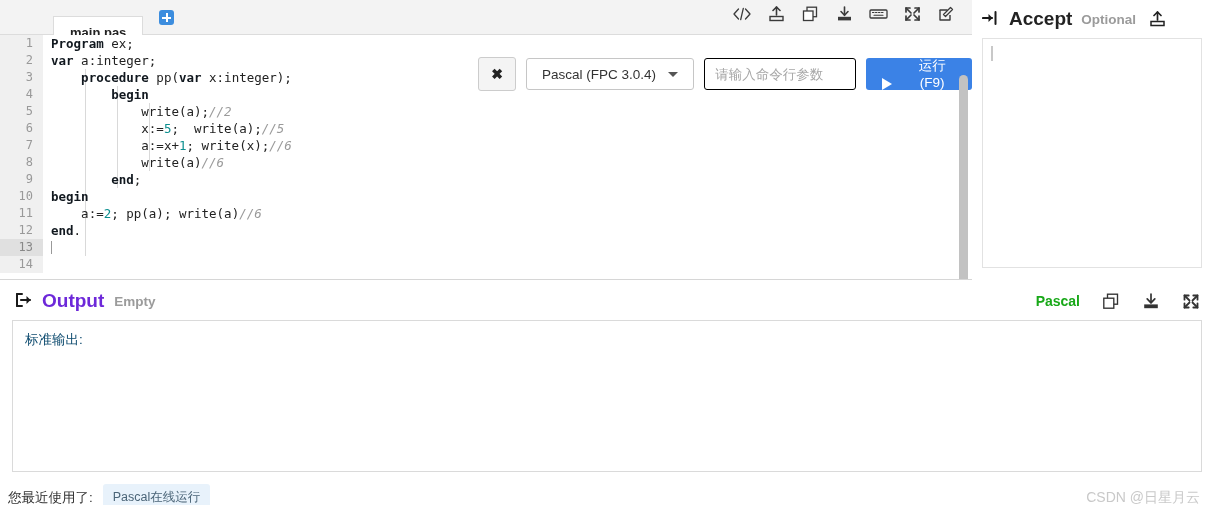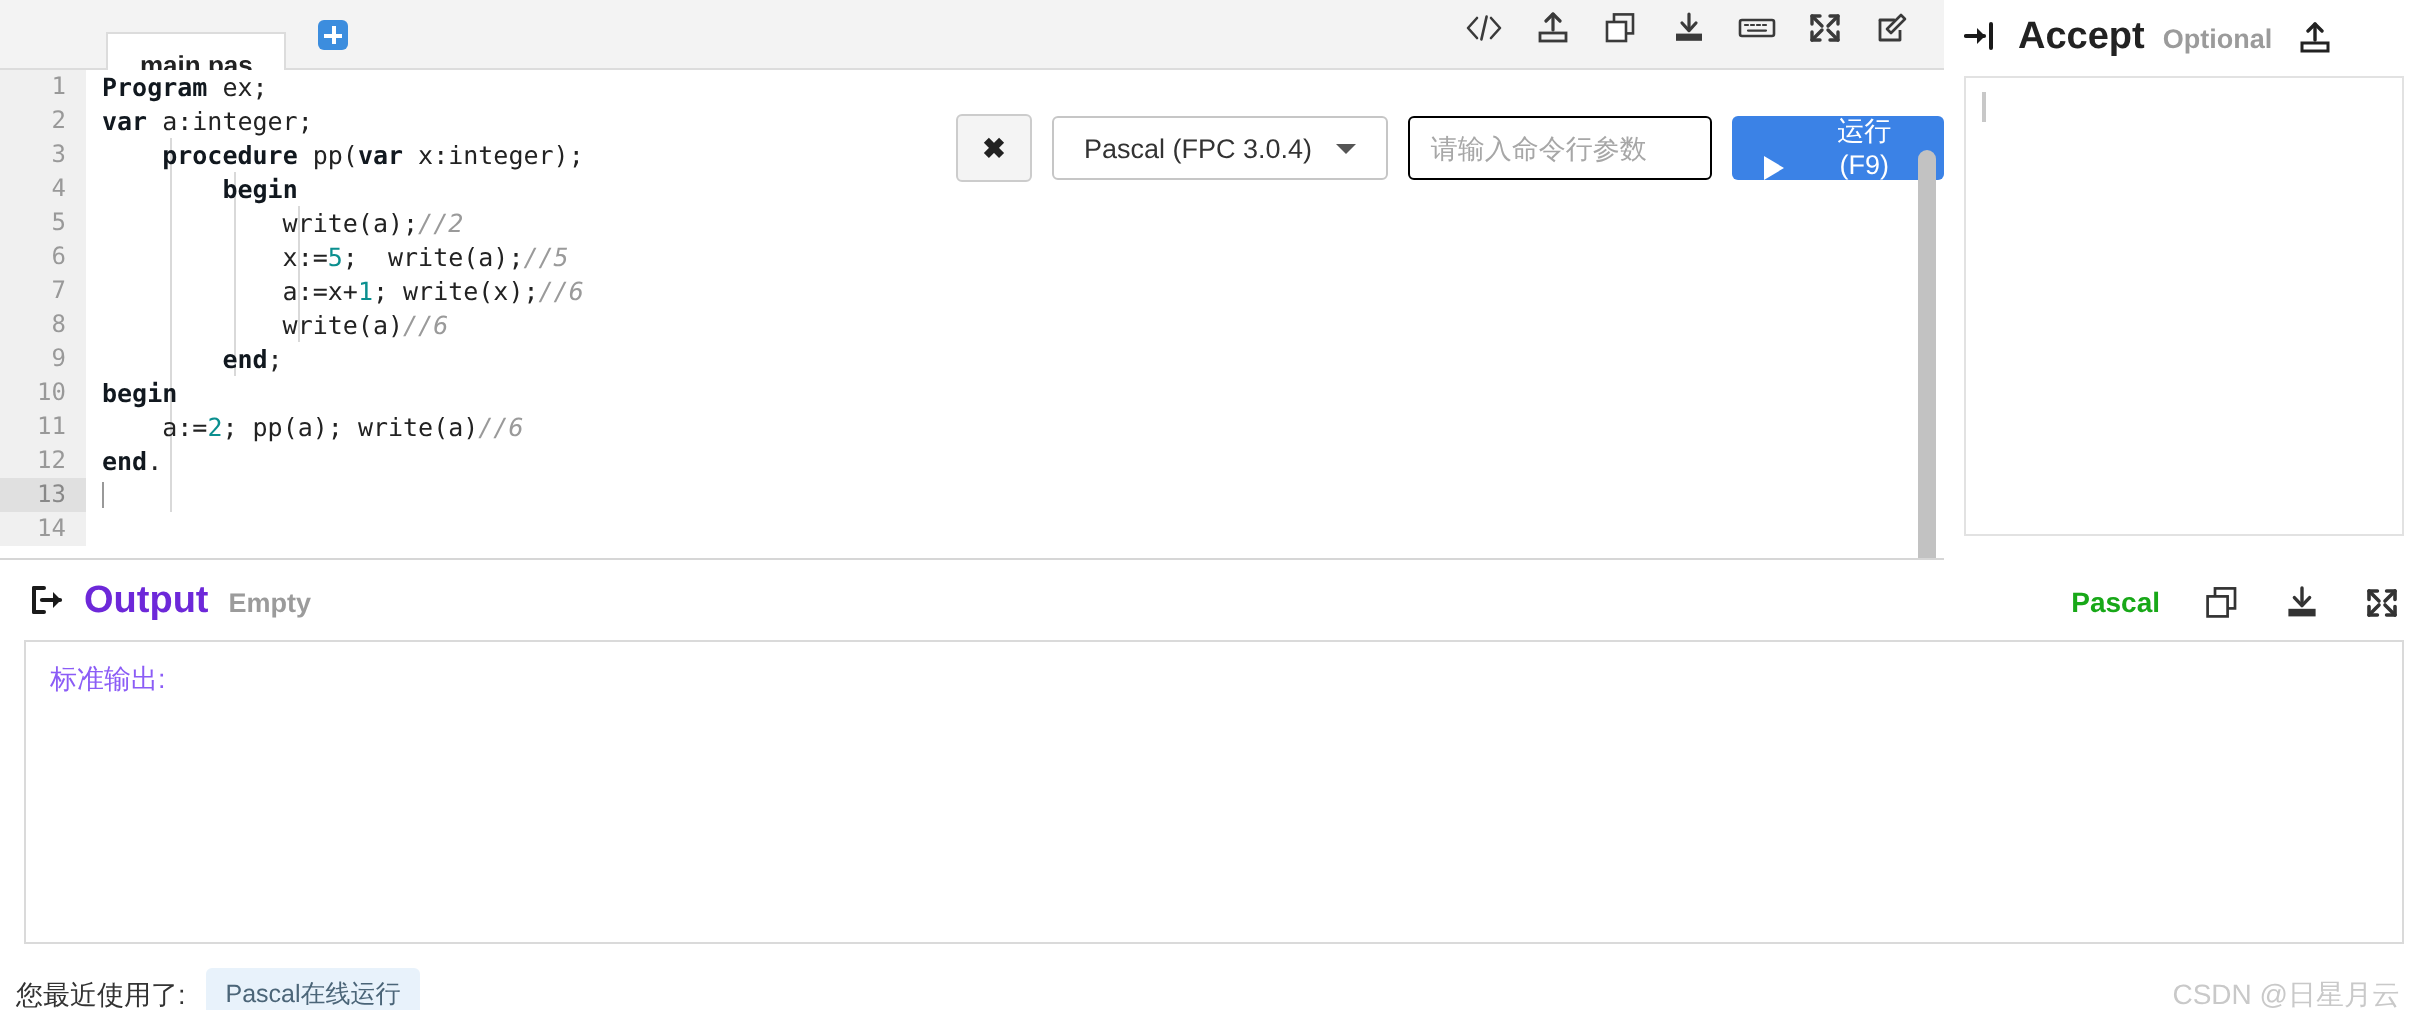--- a/index.html
+++ b/index.html
@@ -314,21 +314,21 @@
   .output-panel {
     margin: 0 12px;
     border: 1px solid #dadada;
     height: 152px;
     box-sizing: border-box;
     padding: 10px 12px;
     background: #fff;
   }
   .std-label {
     font-size: 13.5px;
-    color: #8b5cf6;
+    color: #0c4a6e;
     margin-bottom: 7px;
   }
   .std-box {
     background: #f5f5f5;
     border: 1px solid #dedede;
     border-radius: 3px;
     height: 38px;
     display: flex;
     align-items: center;
     padding: 0 12px;

